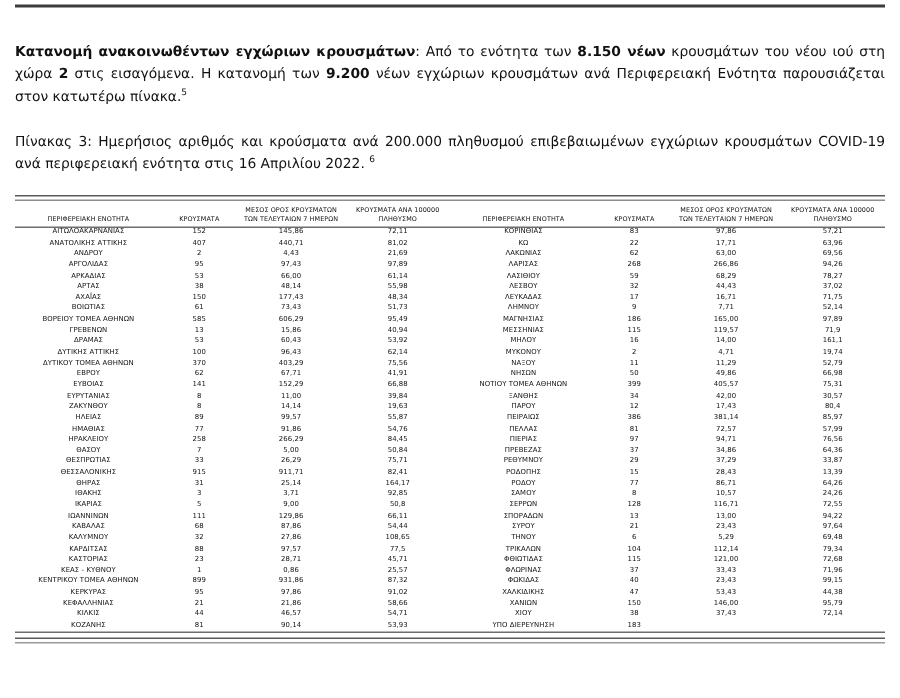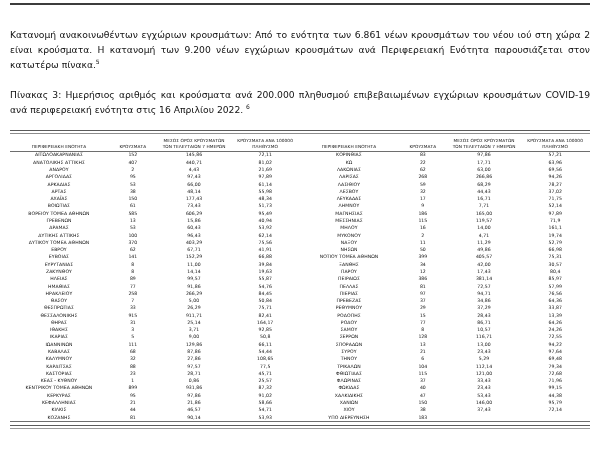--- a/index.html
+++ b/index.html
@@ -27,21 +27,21 @@
     margin: 3px 0 0 0;
     height: 0;
   }
   .intro {
     margin-top: 22px;
     font-size: 9.2px;
     line-height: 1.65;
     text-align: justify;
     color: #111;
   }
-  .intro b { font-weight: normal; }
+  .intro b { font-weight: bold; }
   .sup {
     font-size: 6px;
     vertical-align: super;
   }
   .caption {
     margin-top: 14px;
     font-size: 9.2px;
     line-height: 1.65;
     text-align: justify;
     color: #111;
@@ -98,21 +98,21 @@
     margin-top: 2px;
   }
 </style>
 </head>
 <body>
 
 <div class="page">
 
   <div class="rule-top"></div>
 
-  <p class="intro"><b>Κατανομή ανακοινωθέντων εγχώριων κρουσμάτων</b><span>:</span><span> Από το ενότητα των </span><b>6.861 νέων</b><span> κρουσμάτων του νέου ιού στη χώρα </span><b>2</b><span> είναι κρούσματα.  Η κατανομή των </span><b>9.200</b><span> νέων εγχώριων κρουσμάτων ανά Περιφερειακή Ενότητα παρουσιάζεται στον κατωτέρω πίνακα.</span><span class="sup">5</span></p>
+  <p class="intro"><b>Κατανομή ανακοινωθέντων εγχώριων κρουσμάτων</b><span>:</span><span> Από το ενότητα των </span><b>8.150 νέων</b><span> κρουσμάτων του νέου ιού στη χώρα </span><b>2</b><span> στις εισαγόμενα.  Η κατανομή των </span><b>9.200</b><span> νέων εγχώριων κρουσμάτων ανά Περιφερειακή Ενότητα παρουσιάζεται στον κατωτέρω πίνακα.</span><span class="sup">5</span></p>
 
   <p class="caption"><span>Πίνακας 3:  Ημερήσιος αριθμός και κρούσματα ανά 200.000 πληθυσμού επιβεβαιωμένων εγχώριων κρουσμάτων COVID-19 ανά περιφερειακή ενότητα στις 16 Απριλίου 2022. </span><span class="sup">6</span></p>
 
   <div class="tbl-rule-outer"></div>
   <div class="tbl-rule-inner"></div>
 
   <div class="tables">
 
     <div class="tbl-wrap">
       <table class="data">

